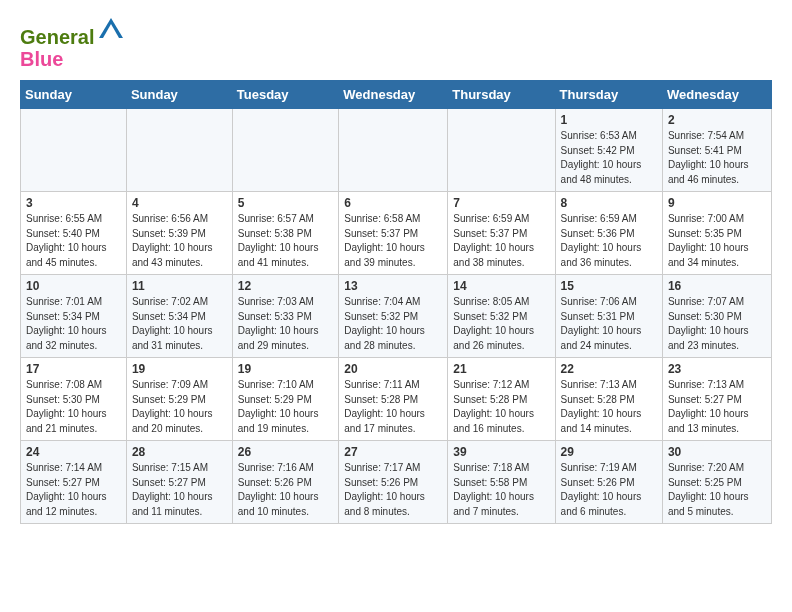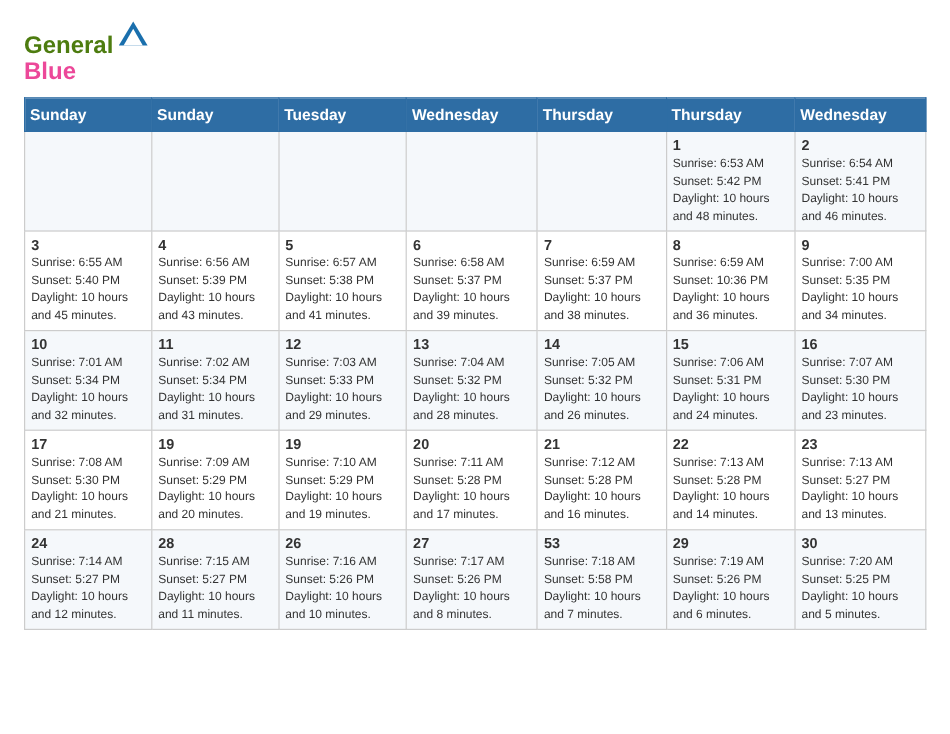--- a/index.html
+++ b/index.html
@@ -137,21 +137,21 @@
           <td class="empty-cell"></td>
           <td class="empty-cell"></td>
           <td>
             <span class="day-num">1</span>
             <div class="day-info">Sunrise: 6:53 AM
 Sunset: 5:42 PM
 Daylight: 10 hours and 48 minutes.</div>
           </td>
           <td>
             <span class="day-num">2</span>
-            <div class="day-info">Sunrise: 6:54 AM
+            <div class="day-info">Sunrise: 7:54 AM
 Sunset: 5:41 PM
 Daylight: 10 hours and 46 minutes.</div>
           </td>
         </tr>
         <tr>
           <td>
             <span class="day-num">3</span>
             <div class="day-info">Sunrise: 6:55 AM
 Sunset: 5:40 PM
 Daylight: 10 hours and 45 minutes.</div>
@@ -176,21 +176,21 @@
           </td>
           <td>
             <span class="day-num">7</span>
             <div class="day-info">Sunrise: 6:59 AM
 Sunset: 5:37 PM
 Daylight: 10 hours and 38 minutes.</div>
           </td>
           <td>
             <span class="day-num">8</span>
             <div class="day-info">Sunrise: 6:59 AM
-Sunset: 10:36 PM
+Sunset: 5:36 PM
 Daylight: 10 hours and 36 minutes.</div>
           </td>
           <td>
             <span class="day-num">9</span>
             <div class="day-info">Sunrise: 7:00 AM
 Sunset: 5:35 PM
 Daylight: 10 hours and 34 minutes.</div>
           </td>
         </tr>
         <tr>
@@ -213,21 +213,21 @@
 Daylight: 10 hours and 29 minutes.</div>
           </td>
           <td>
             <span class="day-num">13</span>
             <div class="day-info">Sunrise: 7:04 AM
 Sunset: 5:32 PM
 Daylight: 10 hours and 28 minutes.</div>
           </td>
           <td>
             <span class="day-num">14</span>
-            <div class="day-info">Sunrise: 7:05 AM
+            <div class="day-info">Sunrise: 8:05 AM
 Sunset: 5:32 PM
 Daylight: 10 hours and 26 minutes.</div>
           </td>
           <td>
             <span class="day-num">15</span>
             <div class="day-info">Sunrise: 7:06 AM
 Sunset: 5:31 PM
 Daylight: 10 hours and 24 minutes.</div>
           </td>
           <td>
@@ -300,21 +300,21 @@
 Sunset: 5:26 PM
 Daylight: 10 hours and 10 minutes.</div>
           </td>
           <td>
             <span class="day-num">27</span>
             <div class="day-info">Sunrise: 7:17 AM
 Sunset: 5:26 PM
 Daylight: 10 hours and 8 minutes.</div>
           </td>
           <td>
-            <span class="day-num">53</span>
+            <span class="day-num">39</span>
             <div class="day-info">Sunrise: 7:18 AM
 Sunset: 5:58 PM
 Daylight: 10 hours and 7 minutes.</div>
           </td>
           <td>
             <span class="day-num">29</span>
             <div class="day-info">Sunrise: 7:19 AM
 Sunset: 5:26 PM
 Daylight: 10 hours and 6 minutes.</div>
           </td>

